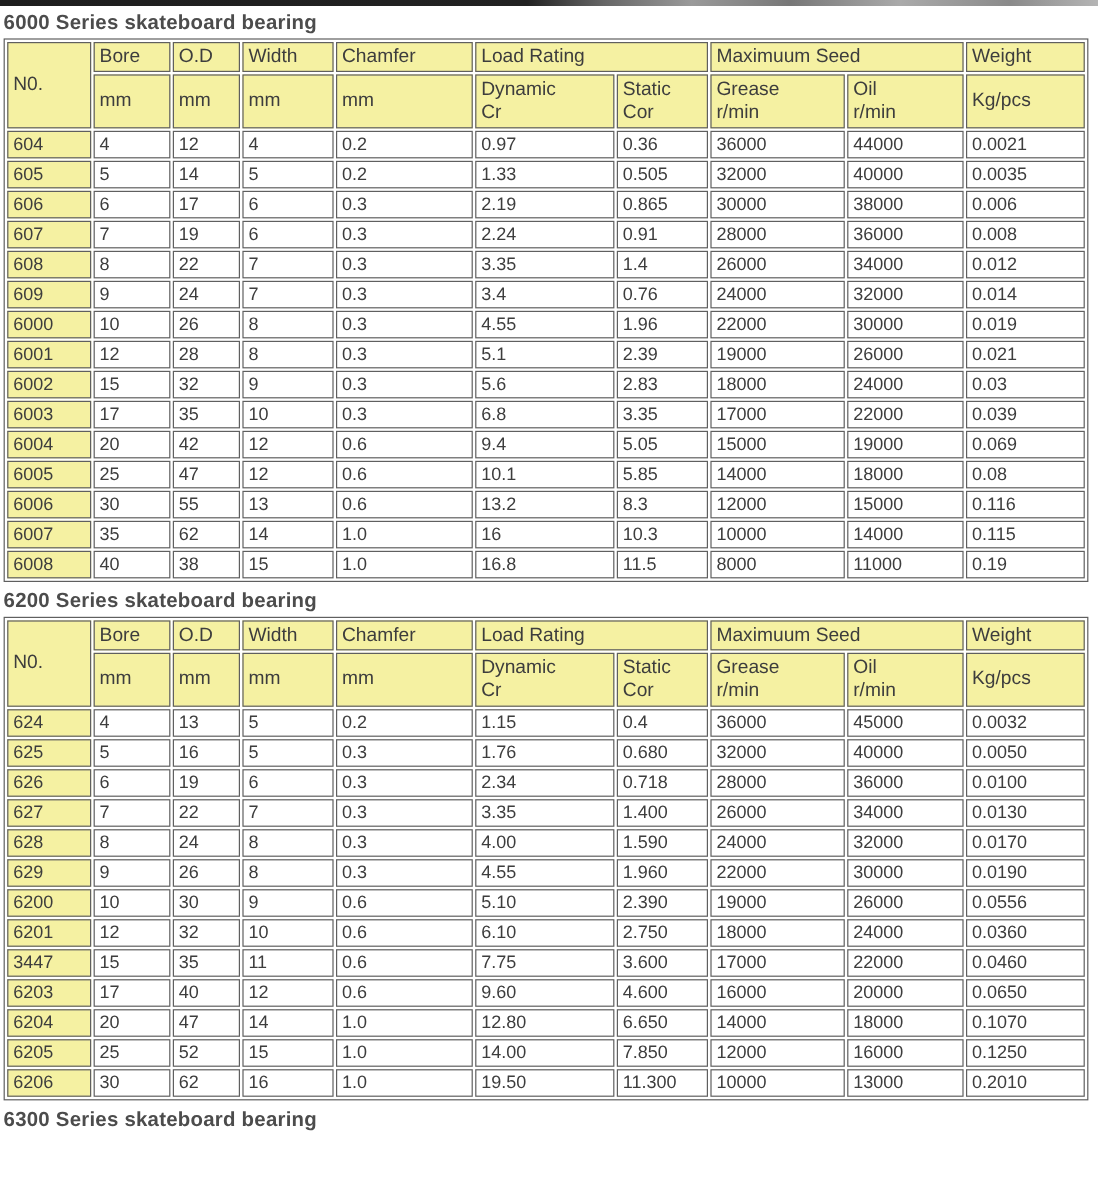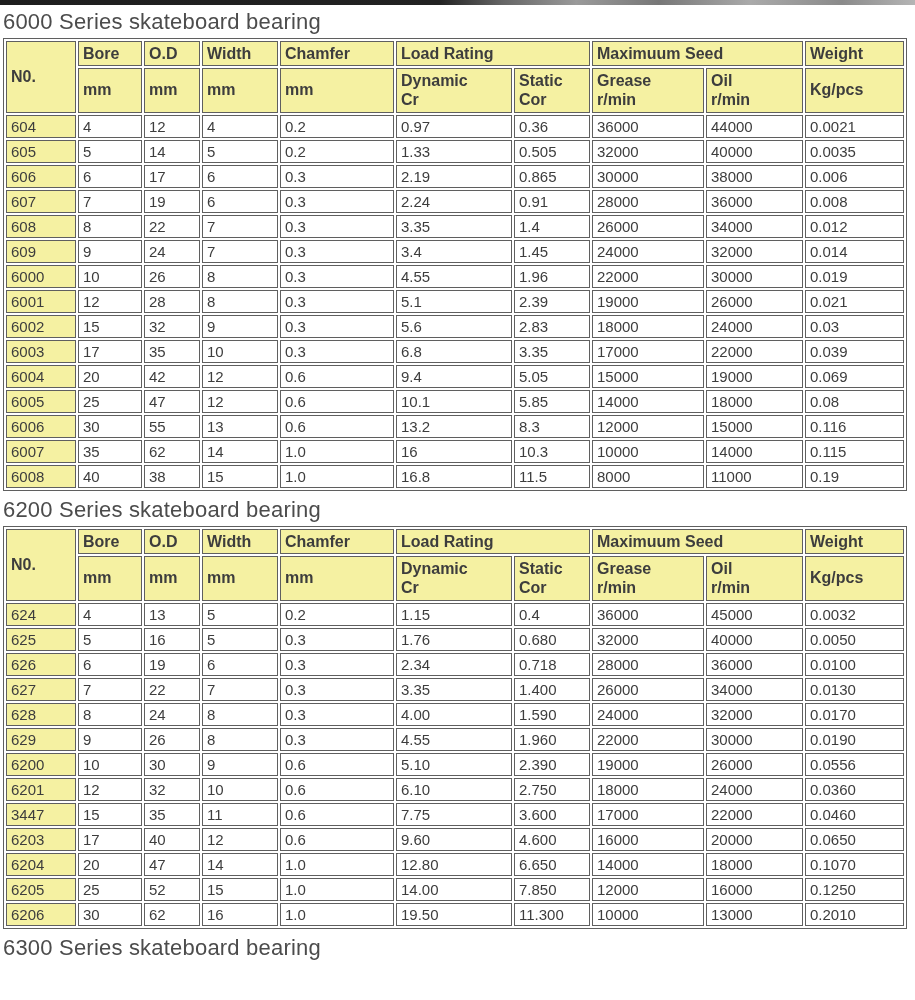--- a/index.html
+++ b/index.html
@@ -14,37 +14,37 @@
   body{
     width:915px;height:1000px;overflow:hidden;background:#fff;
     font-family:"Liberation Sans","DejaVu Sans",sans-serif;
     color:var(--text);
   }
   .top-bar{
     height:5px;width:100%;
     background:linear-gradient(to right,#1e1e1e 0%,#222 48%,#666 55%,#9a9a9a 63%,#777 72%,#aaa 82%,#8a8a8a 92%,#b5b5b5 100%);
   }
   .series-title{
-    font-size:22px;font-weight:400;color:var(--title);
+    font-size:17px;font-weight:700;color:var(--title);
     margin:4px 0 3px 3px;letter-spacing:0.2px;
   }
   table.spec{
     table-layout:fixed;width:904px;margin-left:3px;
     border-collapse:separate;border-spacing:2px;
     border:1px solid var(--border);
     background:#fff;
   }
   table.spec th,table.spec td{
     border:1px solid var(--border);
     padding:1px 4px;
     text-align:left;vertical-align:middle;
     font-weight:400;font-size:15px;color:var(--text);
     overflow:hidden;white-space:nowrap;
   }
-  table.spec th{background:var(--header-bg);font-size:16px;font-weight:bold;}
+  table.spec th{background:var(--header-bg);font-size:16px;}
   table.spec .h1 th{height:25px;}
   table.spec .h2 th{height:45px;white-space:pre-line;line-height:1.15;}
   table.spec td{background:var(--cell-bg);height:23px;}
   table.spec td.rowhead{background:var(--header-bg);}
   .cut-title{margin-top:6px;}
 </style>
 </head>
 <body>
 
 <div class="top-bar"></div>
@@ -152,21 +152,21 @@
         <td>34000</td>
         <td>0.012</td>
       </tr>
       <tr>
         <td class="rowhead">609</td>
         <td>9</td>
         <td>24</td>
         <td>7</td>
         <td>0.3</td>
         <td>3.4</td>
-        <td>1.45</td>
+        <td>0.76</td>
         <td>24000</td>
         <td>32000</td>
         <td>0.014</td>
       </tr>
       <tr>
         <td class="rowhead">6000</td>
         <td>10</td>
         <td>26</td>
         <td>8</td>
         <td>0.3</td>

